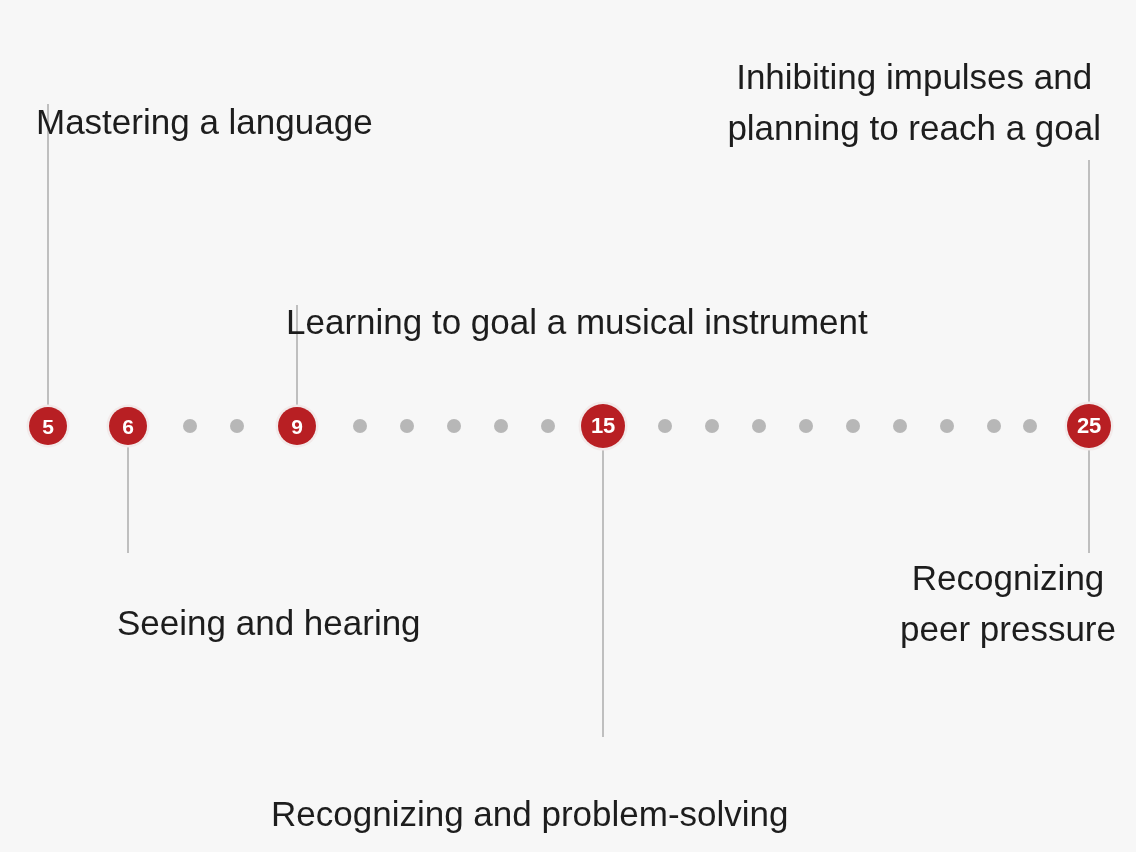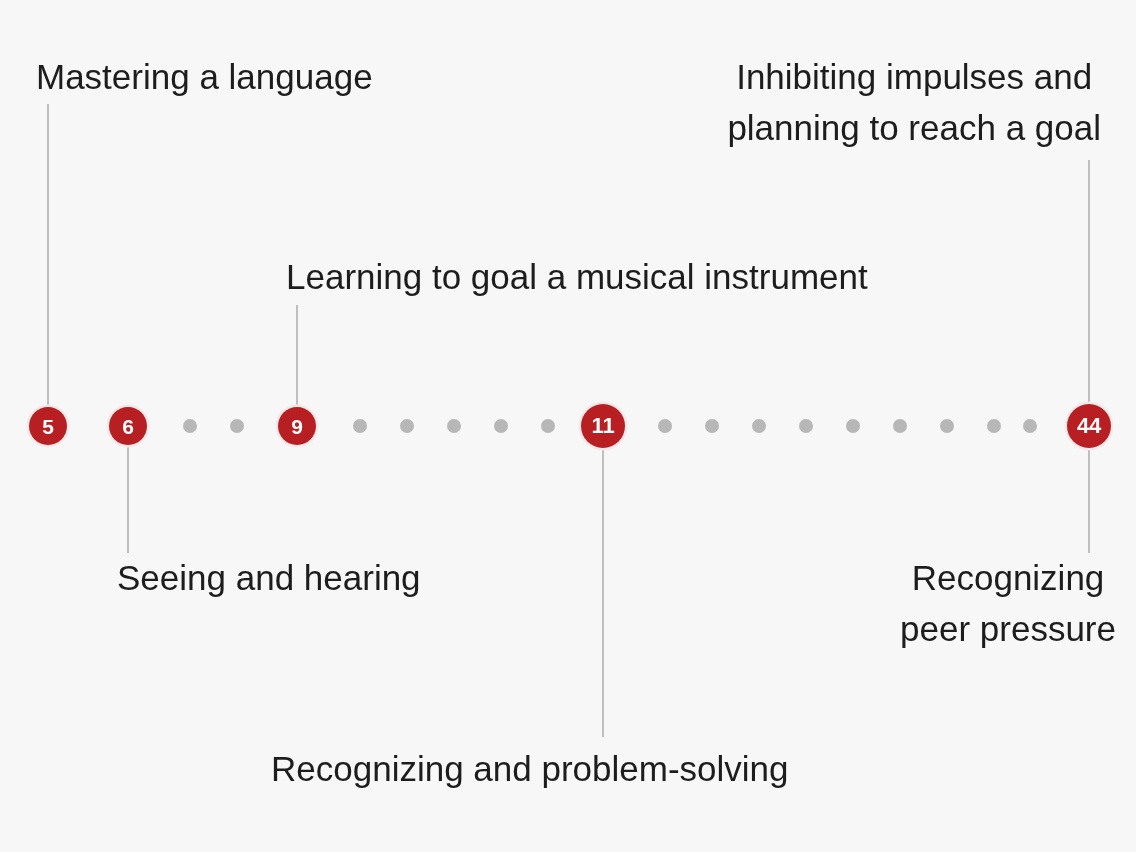--- a/index.html
+++ b/index.html
@@ -66,21 +66,21 @@
 
   
   .callout {
     position: absolute;
     color: #1d1d1d;
     font-size: 35px;
     line-height: 1.45;
     white-space: pre-line;
     font-weight: 400;
   }
-  .callout.align-left   { text-align: left; }
+  .callout.align-left   { text-align: left; margin-top: 45px; }
   .callout.align-right  { text-align: center; }
 </style>
 </head>
 <body>
 
 <div id="timeline-figure">
 
   <div class="minor-dot" style="left:190px; top:426px;"></div>
   <div class="minor-dot" style="left:237px; top:426px;"></div>
   <div class="minor-dot" style="left:360px; top:426px;"></div>
@@ -111,25 +111,25 @@
 
   <div class="milestone sz-sm" style="left:128px; top:426px;">
     <span>6</span>
   </div>
 
   <div class="milestone sz-sm" style="left:297px; top:426px;">
     <span>9</span>
   </div>
 
   <div class="milestone sz-md" style="left:603px; top:426px;">
-    <span>11</span>
+    <span>15</span>
   </div>
 
   <div class="milestone sz-md" style="left:1089px; top:426px;">
-    <span>44</span>
+    <span>25</span>
   </div>
 
   <div class="callout align-left" style="left:36px; top:52px;">Mastering a language</div>
 
   <div class="callout align-left" style="left:117px; top:553px;">Seeing and hearing</div>
 
   <div class="callout align-left" style="left:286px; top:252px;">Learning to goal a musical instrument</div>
 
   <div class="callout align-left" style="left:271px; top:744px;">Recognizing and problem-solving</div>
 

